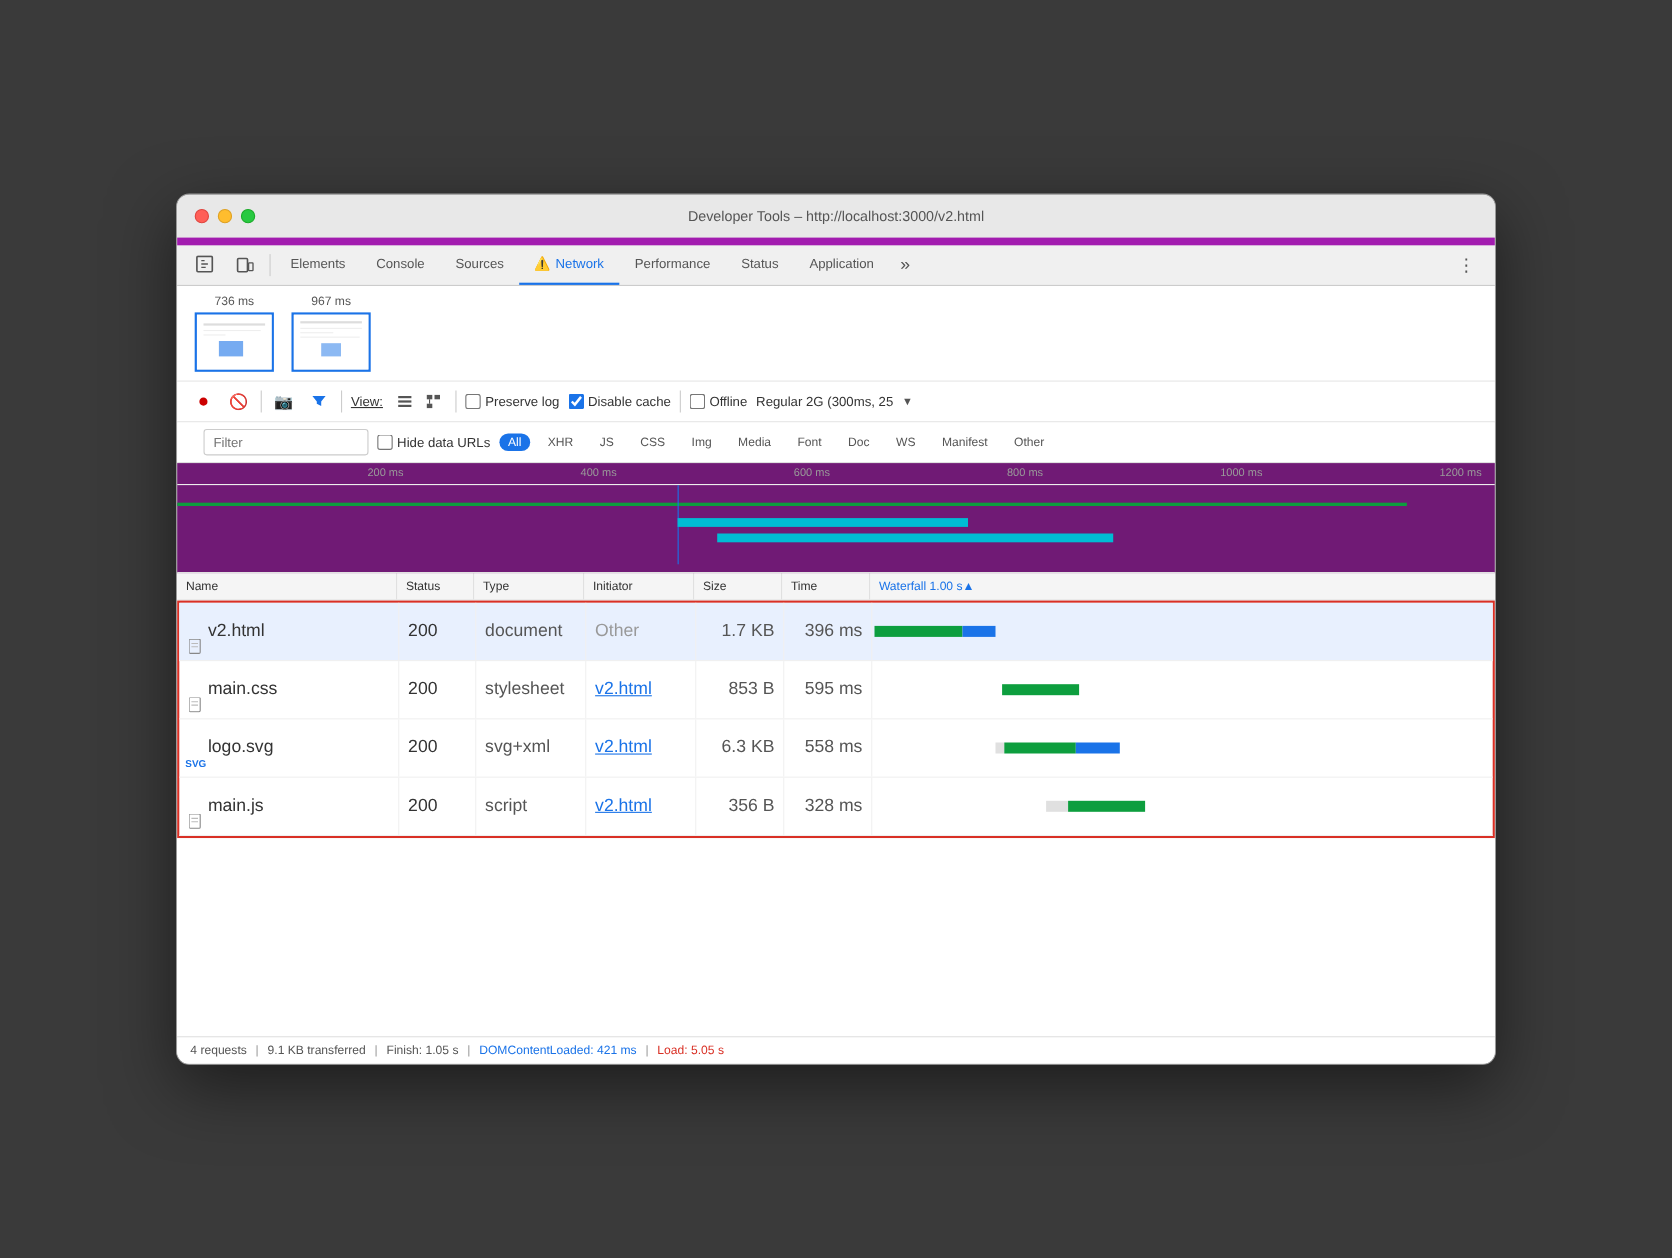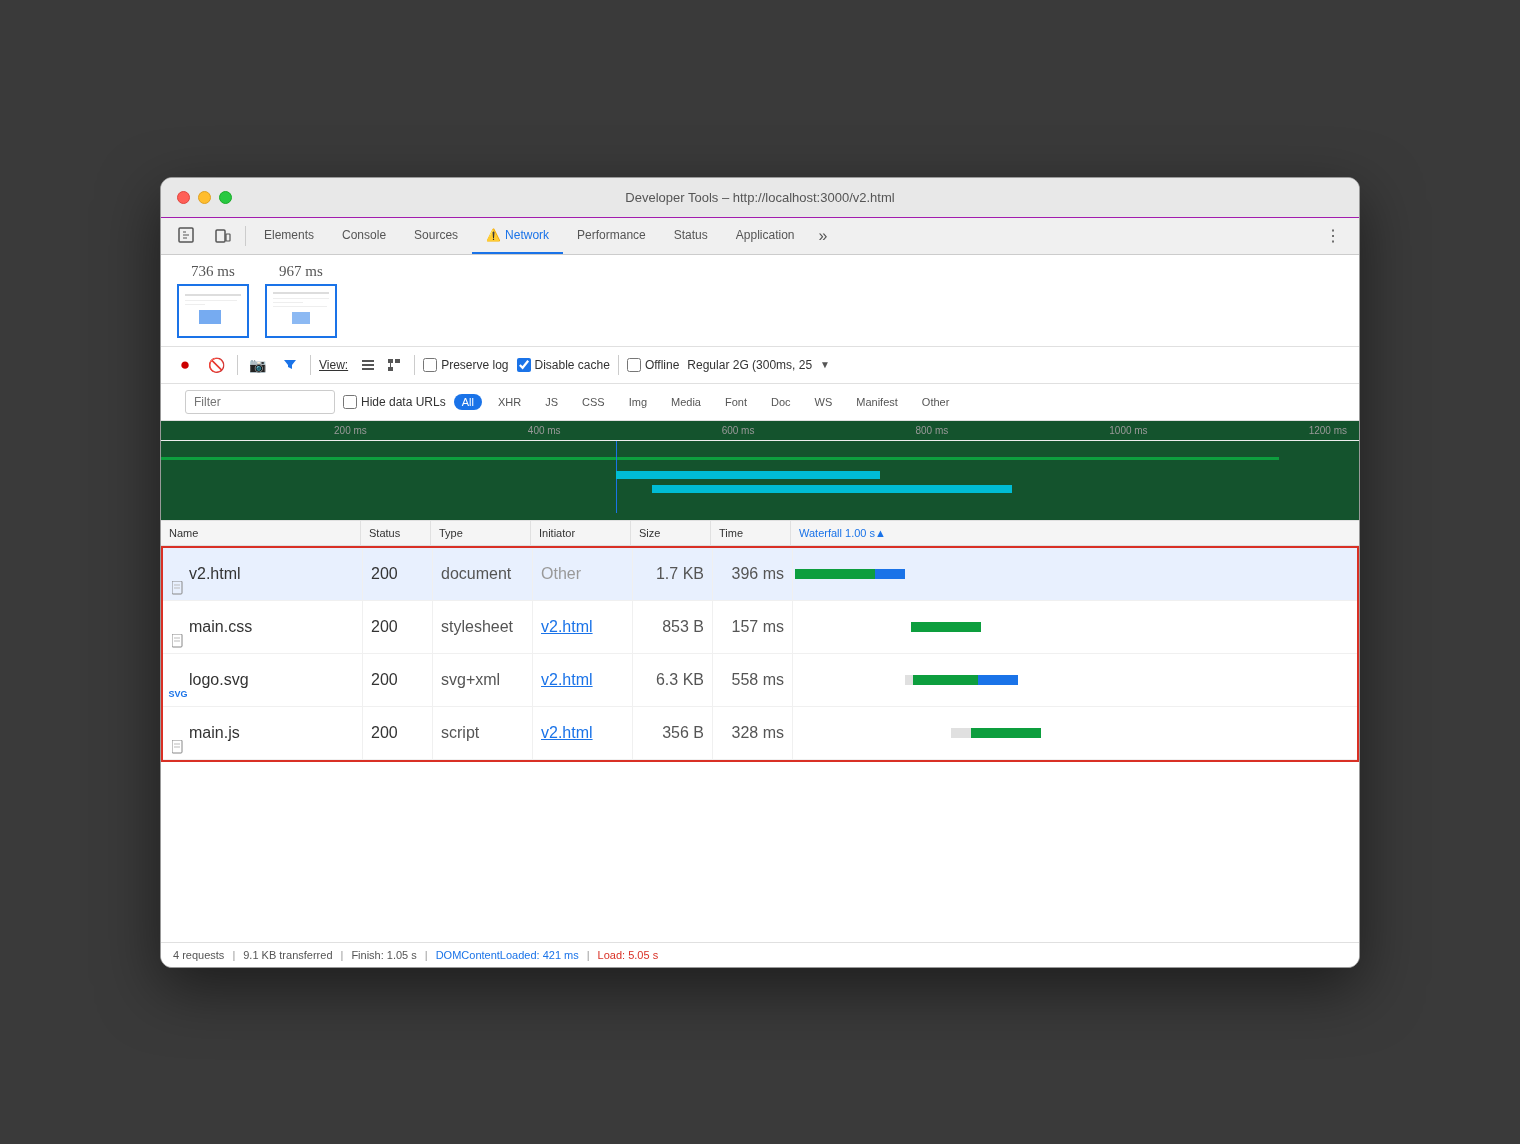--- a/index.html
+++ b/index.html
@@ -19,21 +19,21 @@
       overflow: hidden;
       border: 1px solid #999;
     }
     .title-bar {
       background: #e8e8e8;
       padding: 12px 16px;
       display: flex;
       align-items: center;
       justify-content: center;
       position: relative;
-      border-bottom: 1px solid #a21caf;
+      border-bottom: 7px solid #a21caf;
     }
     .window-controls {
       position: absolute;
       left: 16px;
       display: flex;
       gap: 8px;
     }
     .dot {
       width: 13px;
       height: 13px;
@@ -116,23 +116,22 @@
       gap: 16px;
       align-items: flex-end;
     }
     .filmstrip-item {
       display: flex;
       flex-direction: column;
       align-items: center;
       gap: 4px;
     }
     .filmstrip-time {
-      font-size: 15px;
-      color: #555;
-      font-family: Liberation Serif, serif;
+      font-size: 11px;
+      color: #555;
     }
     .filmstrip-thumb {
       width: 72px;
       height: 54px;
       border: 2px solid #1a73e8;
       background: #f8f8f8;
       display: flex;
       align-items: center;
       justify-content: center;
       overflow: hidden;
@@ -219,21 +218,21 @@
       font-size: 11px;
       cursor: pointer;
       background: none;
       color: #555;
     }
     .filter-type-btn.active {
       background: #1a73e8;
       color: white;
     }
     .timeline-area {
-      background: #14532d;
+      background: #701a75;
       height: 100px;
       border-bottom: 1px solid #e0e0e0;
       position: relative;
       overflow: hidden;
     }
     .timeline-ruler {
       display: flex;
       justify-content: space-between;
       padding: 4px 12px;
       font-size: 10px;
@@ -543,21 +542,21 @@
               </svg>
           </span>
           <span>main.css</span>
         </div>
         <div class="td">200</div>
         <div class="td type-cell">stylesheet</div>
         <div class="td initiator-cell">
           <a>v2.html</a>
         </div>
         <div class="td size-cell">853 B</div>
-        <div class="td time-cell">157 ms</div>
+        <div class="td time-cell">595 ms</div>
         <div class="td" style="padding:0;position:relative;">
           <div class="waterfall-cell" style="width:100%;position:relative;">
             <div style="position:absolute;top:50%;transform:translateY(-50%);left:118px;width:70px;height:10px;background:#0d9e3e;"></div>
           </div>
         </div>
       </div>
 
       <div class="table-row">
         <div class="td name-cell">
           <span class="file-icon" style="color:#1a73e8;font-size:9px;font-weight:bold;">SVG</span>

